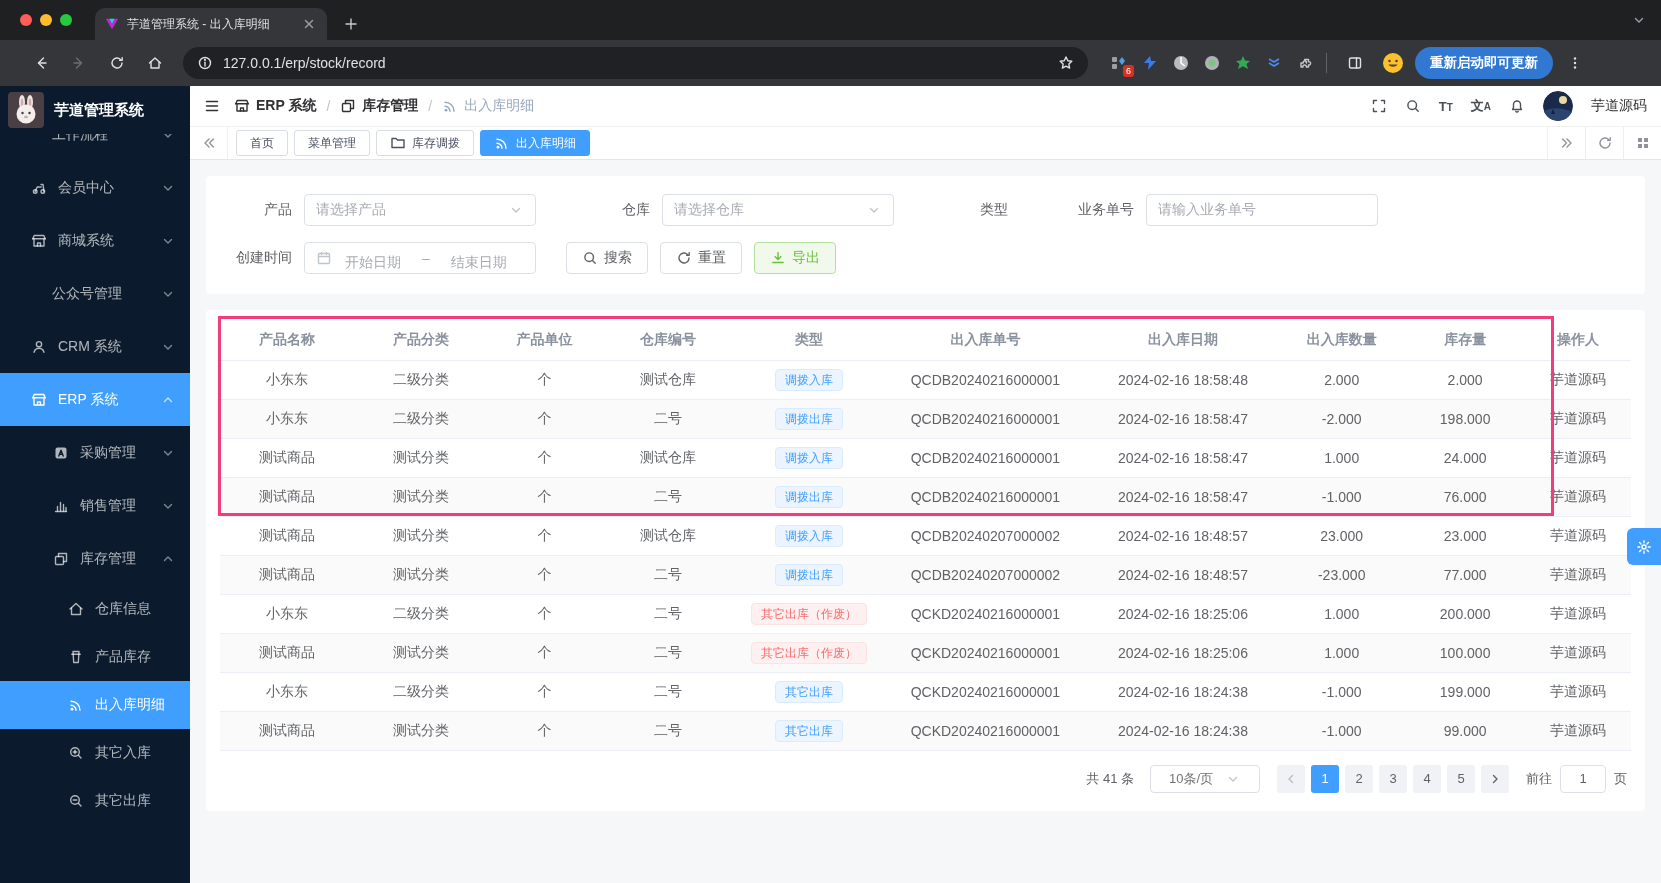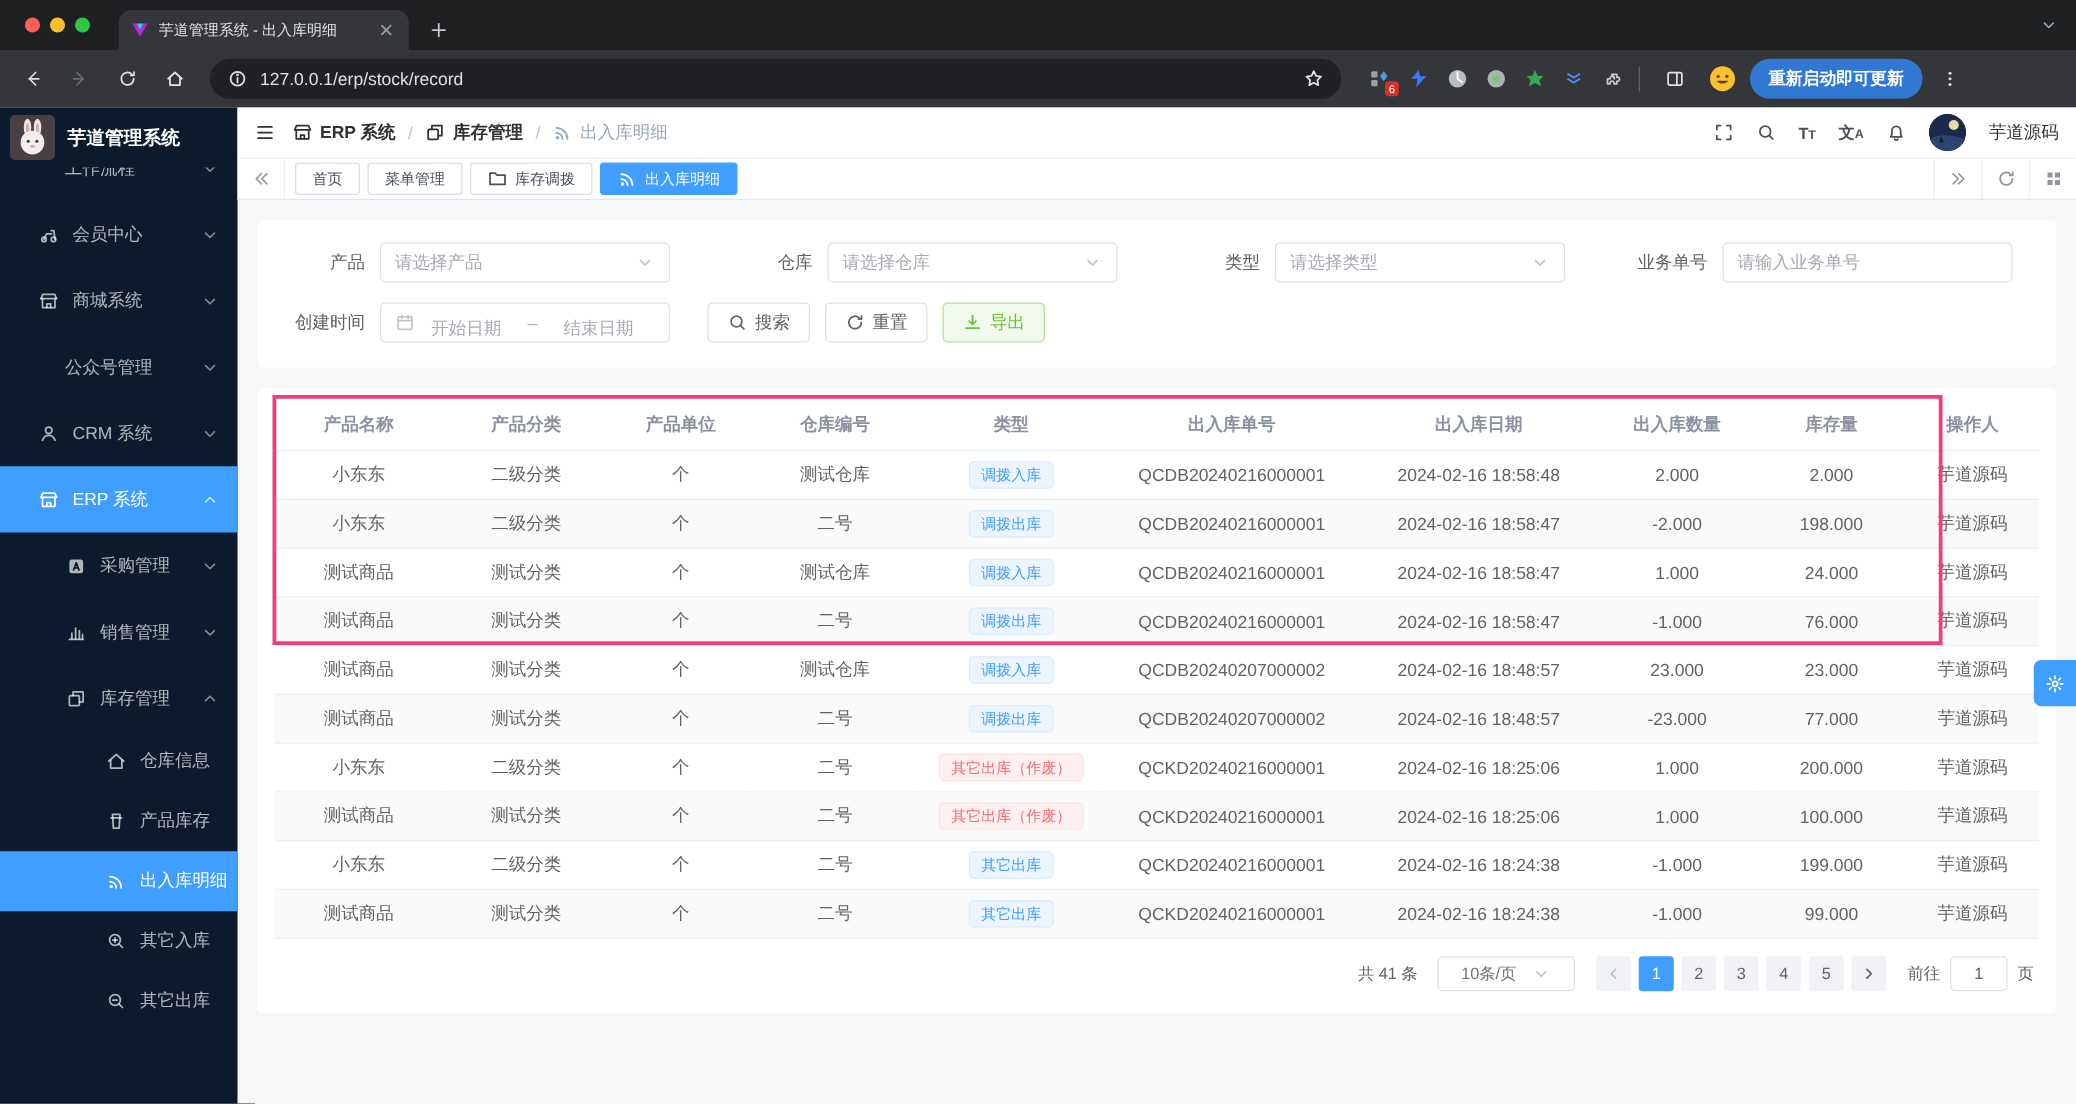--- a/index.html
+++ b/index.html
@@ -10,41 +10,41 @@
   .titlebar { position:relative; height:40px; background:#1e2022; display:flex; align-items:flex-end; }
   .traffic { position:absolute; left:20px; top:14px; display:flex; gap:8px; }
   .light { width:12px; height:12px; border-radius:50%; }
   .light.red{background:#ff5f57;} .light.yellow{background:#febc2e;} .light.green{background:#28c840;}
   .btab { margin-left:95px; width:232px; height:32px; background:#35363a; border-radius:10px 10px 0 0; display:flex; align-items:center; padding:0 10px; gap:8px; color:#dfe1e5; font-size:12px; }
   .btab-title { flex:1; white-space:nowrap; overflow:hidden; }
   .btab-close { color:#9aa0a6; }
   .newtab { width:28px; height:28px; margin-left:10px; margin-bottom:2px; display:flex; align-items:center; justify-content:center; color:#c7c9cc; }
   .win-chev { position:absolute; right:14px; top:12px; color:#9aa0a6; }
 
-  .toolbar { height:46px; background:#35363a; display:flex; align-items:center; padding:0 10px; gap:6px; }
+  .toolbar { height:46px; background:#35363a; display:flex; align-items:center; padding:0 25px; gap:6px; }
   .nav-btn { width:32px; height:32px; border-radius:50%; display:flex; align-items:center; justify-content:center; color:#dfe1e5; }
   .nav-btn.disabled { color:#6b6e71; }
   .omnibox { width:905px; height:32px; background:#202124; border-radius:16px; display:flex; align-items:center; padding:0 14px; gap:10px; color:#dfe1e5; font-size:14px; margin-left:6px; }
   .omnibox .url { flex:1; }
   .ext-row { display:flex; align-items:center; gap:13px; margin-left:16px; color:#c7c9cc; }
   .ext { position:relative; width:18px; height:18px; display:flex; align-items:center; justify-content:center; }
   .ext-badge { position:absolute; right:-6px; bottom:-5px; background:#d93025; color:#fff; font-size:9px; border-radius:3px; padding:0 3px; line-height:12px; }
   .tb-divider { width:1px; height:20px; background:#5f6368; margin:0 6px; }
   .update-pill { height:32px; background:#3178d2; color:#fff; border-radius:16px; padding:0 15px; display:flex; align-items:center; font-size:13.5px; font-weight:bold; white-space:nowrap; }
 
   
   .app { display:flex; height:797px; background:#f5f7f9; }
   .sidebar { width:190px; background:#0b1a2c; display:flex; flex-direction:column; flex-shrink:0; }
   .logo { height:48px; display:flex; align-items:center; gap:10px; padding:6px 8px; }
   .logo-title { color:#fff; font-size:15px; font-weight:bold; white-space:nowrap; }
   .menu { flex:1; overflow:hidden; }
   .menu-item { height:53px; display:flex; align-items:center; color:rgba(255,255,255,.68); font-size:14px; cursor:pointer; position:relative; white-space:nowrap; }
   .menu-item.lvl1 { padding-left:30px; }
   .menu-item.lvl2 { padding-left:52px; }
-  .menu-item.lvl3 { padding-left:84px; height:48px; }
+  .menu-item.lvl3 { padding-left:67px; height:48px; }
   .menu-item.clipped { margin-top:-26px; }
   .menu-item.active { background:#409eff; color:#fff; }
   .mi-icon { width:18px; margin-right:10px; }
   .mi-chevron { position:absolute; right:14px; opacity:.7; }
 
   .main { flex:1; display:flex; flex-direction:column; min-width:0; }
   .app-header { height:40px; background:#fff; display:flex; align-items:center; padding:0 14px; gap:14px; }
   .crumb { display:flex; align-items:center; gap:6px; font-size:14px; color:#303133; font-weight:bold; }
   .crumb.last { color:#97a8be; font-weight:normal; }
   .crumb-sep { color:#c0c4cc; font-size:14px; margin:0 2px; }
@@ -585,28 +585,20 @@
               <span class="ph">请选择仓库</span>
               <span class="f-chevron icon" id="i-cd2">
                   <svg width="16" height="16" viewBox="0 0 16 16" fill="none" stroke="currentColor" stroke-width="1.4" stroke-linecap="round" stroke-linejoin="round">
                     <polyline points="4.5,6.5 8,10 11.5,6.5"></polyline>
                   </svg>
                 </span>
             </div>
           </div>
           <div class="f-item">
             <span class="f-label">类型</span>
-            <div class="f-field">
-              <span class="ph">请选择类型</span>
-              <span class="f-chevron icon" id="i-cd3">
-                  <svg width="16" height="16" viewBox="0 0 16 16" fill="none" stroke="currentColor" stroke-width="1.4" stroke-linecap="round" stroke-linejoin="round">
-                    <polyline points="4.5,6.5 8,10 11.5,6.5"></polyline>
-                  </svg>
-                </span>
-            </div>
           </div>
           <div class="f-item" style="margin-right:0;">
             <span class="f-label">业务单号</span>
             <div class="f-field" style="color:#a8abb2;">
               <span class="ph">请输入业务单号</span>
             </div>
           </div>
         </div>
         <div class="filter-row">
           <div class="f-item" style="margin-right:0;">

